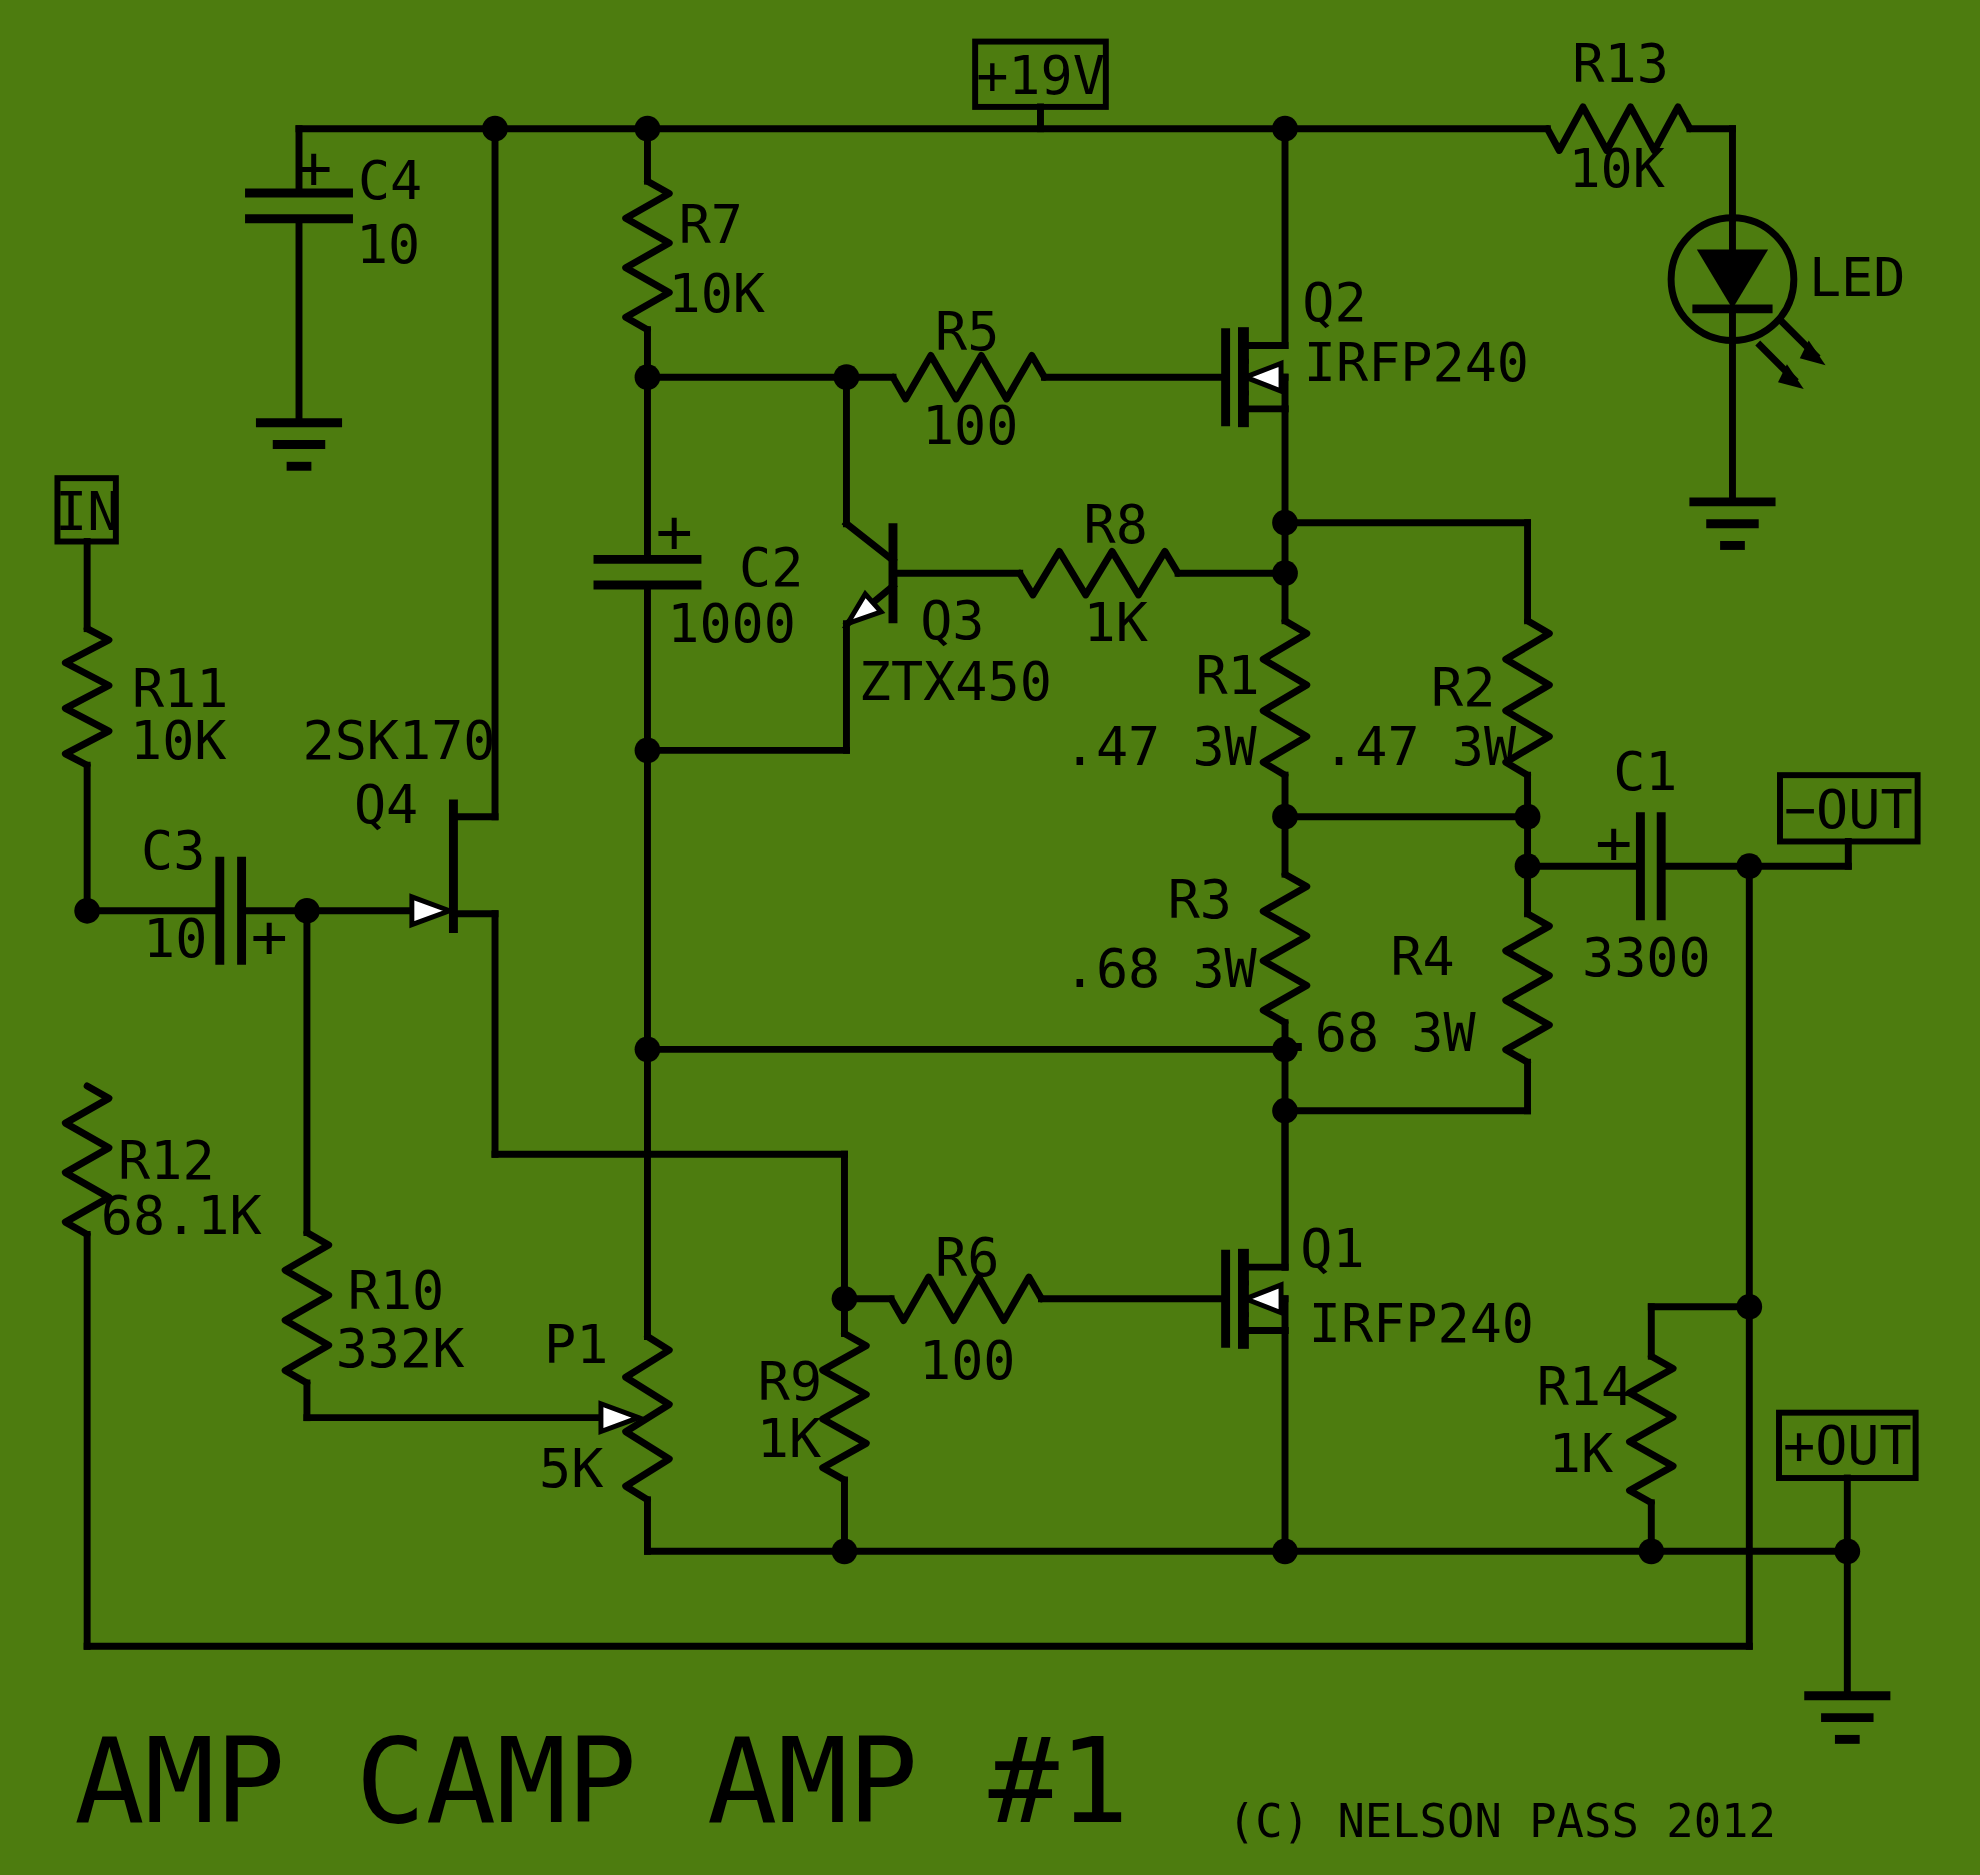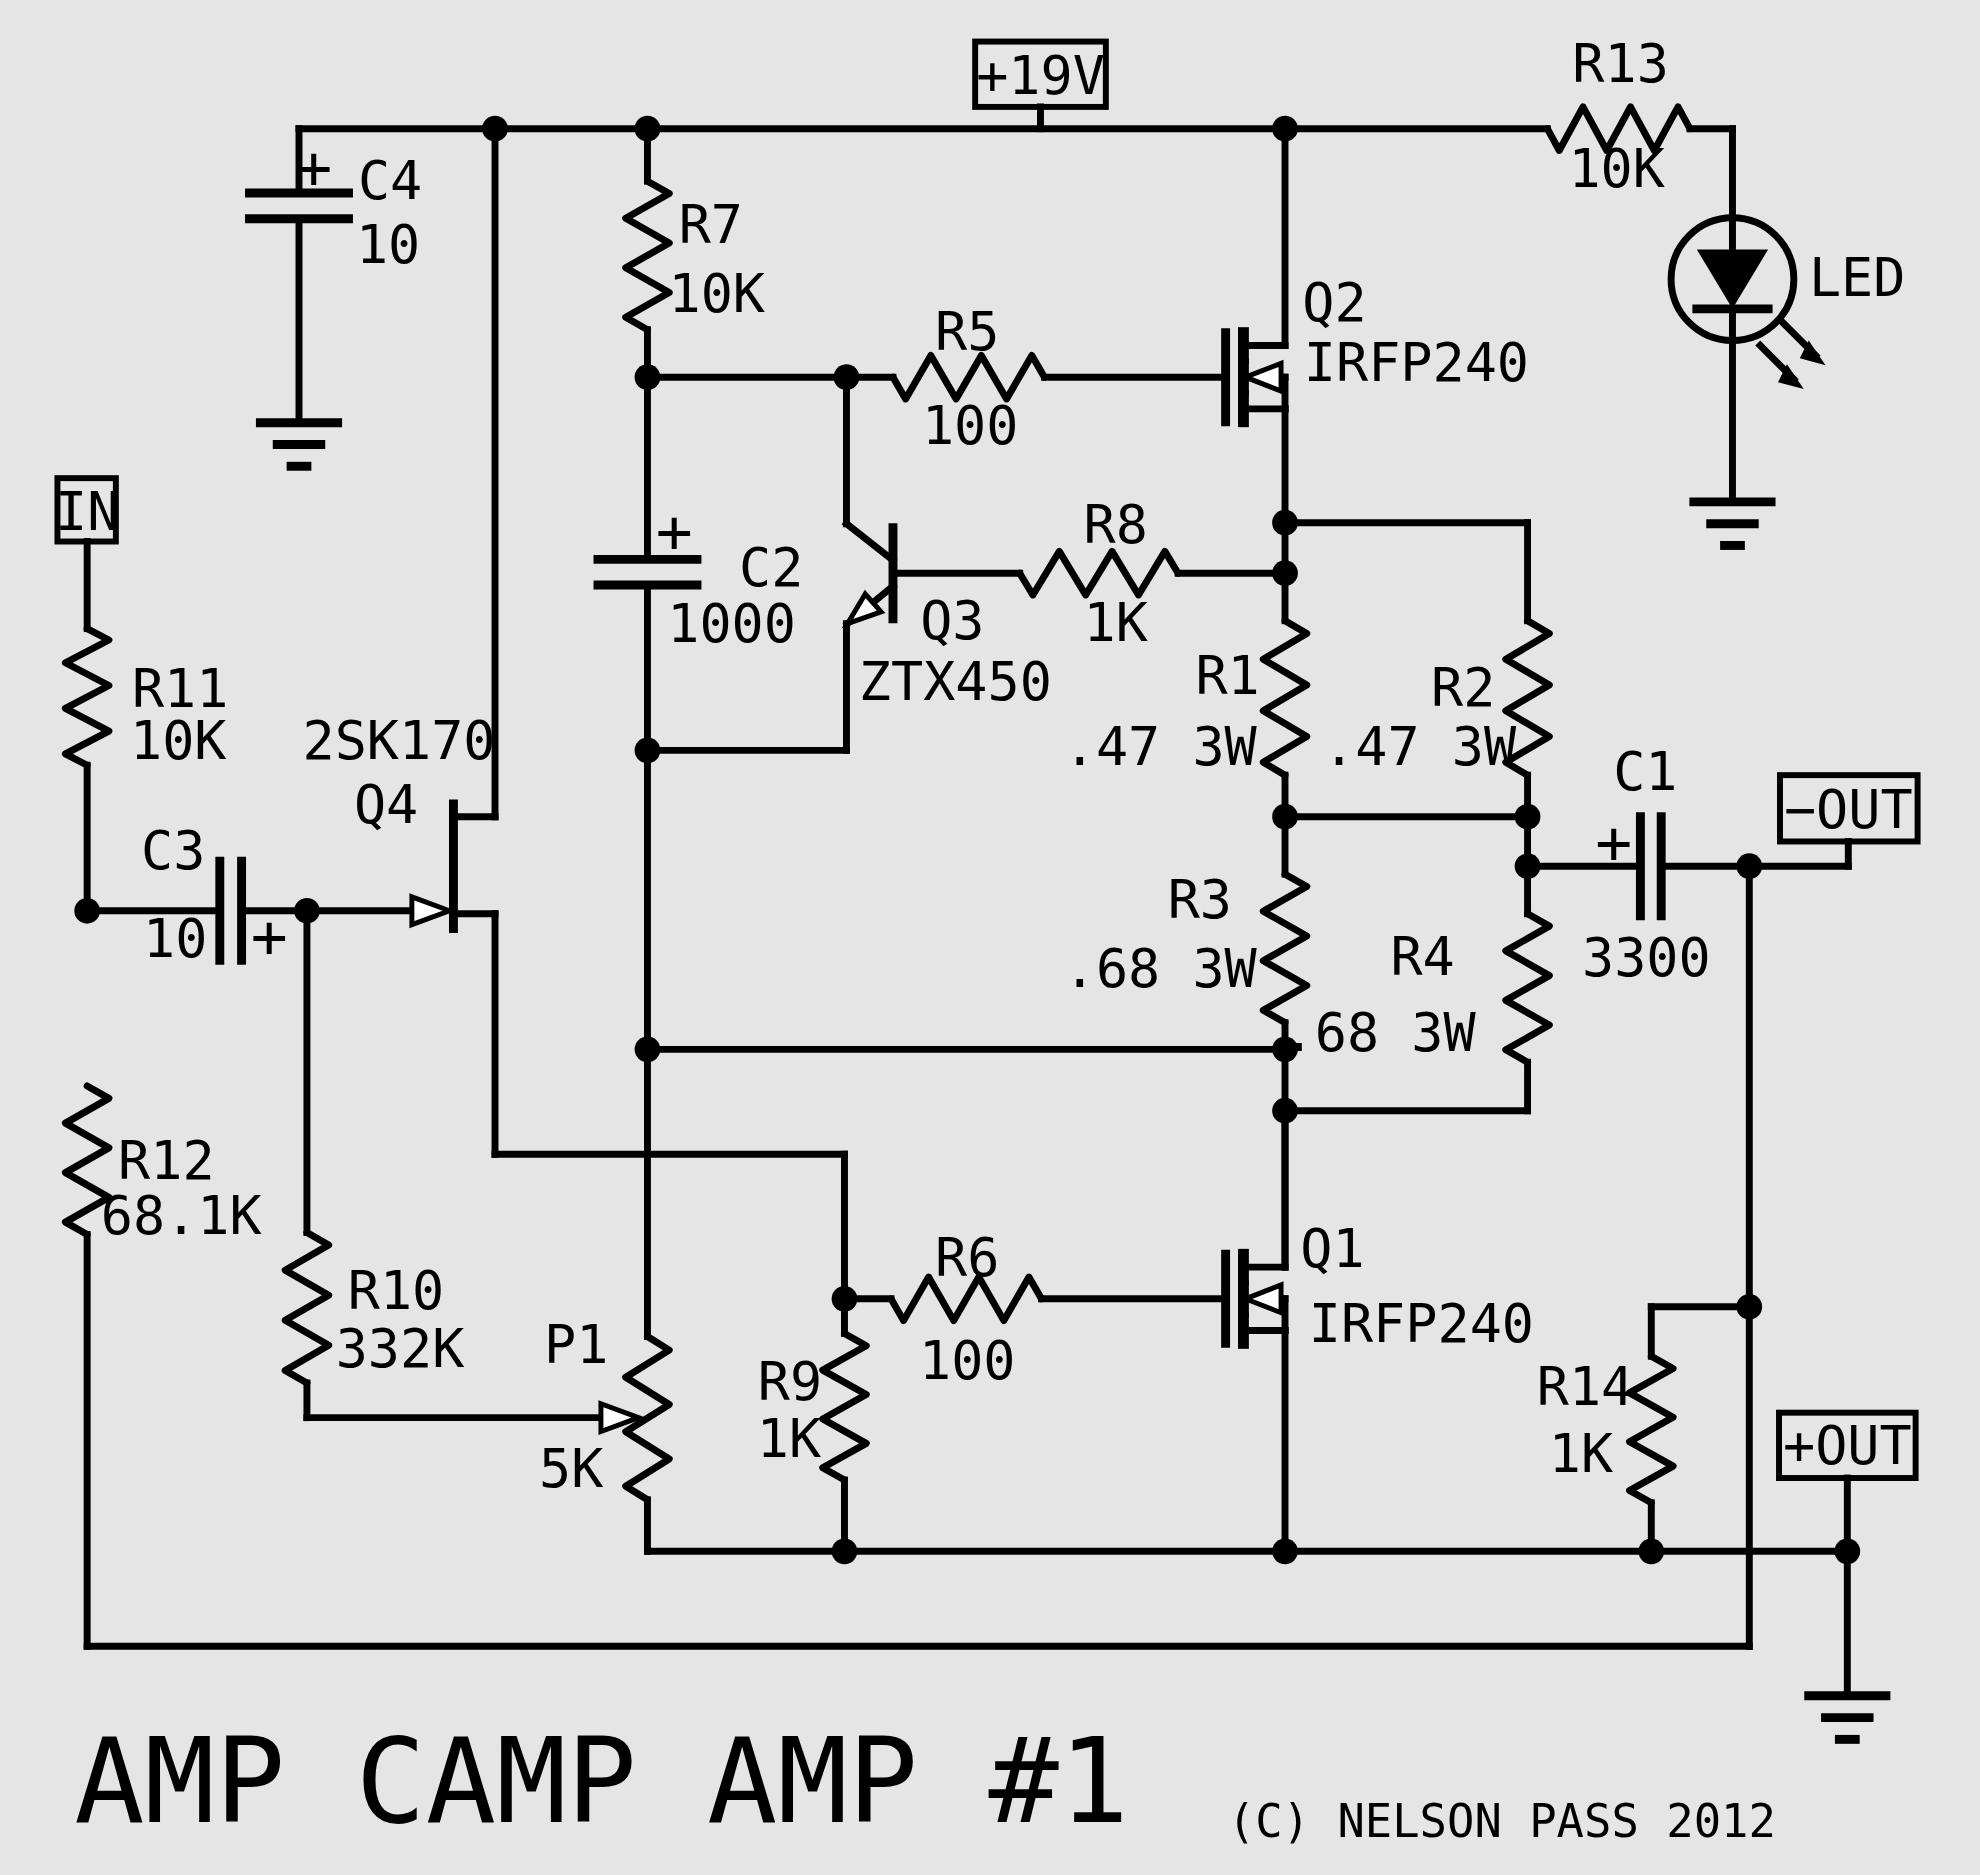--- a/index.html
+++ b/index.html
@@ -1,16 +1,16 @@
 <!DOCTYPE html>
 <html><head>
 <meta charset="utf-8">
 <style>
   html,body{margin:0;padding:0;background:#ffffff;}
-  .stage{position:relative;width:1980px;height:1875px;background:#e5e5e5;overflow:hidden;}
+  .stage{position:relative;width:1980px;height:1875px;background:#4d7c0f;overflow:hidden;}
   svg{display:block;}
   text{font-family:"DejaVu Sans Mono",monospace;fill:#000000;}
   .lbl{font-size:54px;}
   .sign{font-size:62px;}
   .boxlbl{font-size:54px;}
   .title{font-size:118px;letter-spacing:0px;}
   .copy{font-size:46px;}
   .wire{stroke:#000000;stroke-width:7;fill:none;stroke-linecap:square;}
   .thick{stroke:#000000;stroke-width:11;fill:none;stroke-linecap:square;}
   .bar{stroke:#000000;stroke-width:9;fill:none;stroke-linecap:square;}

